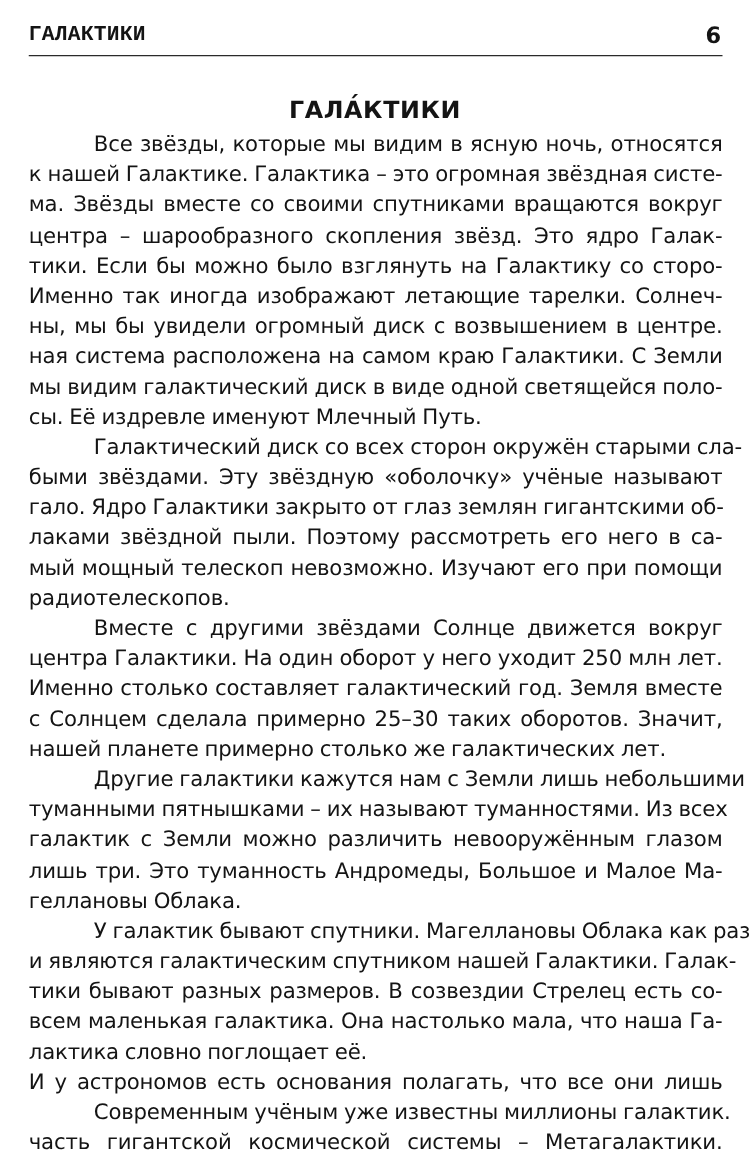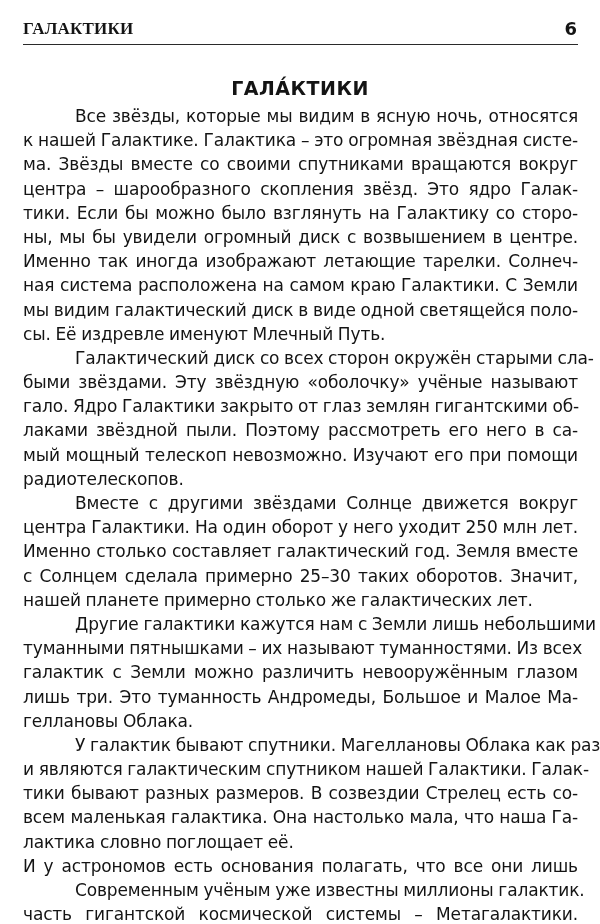--- a/index.html
+++ b/index.html
@@ -20,21 +20,21 @@
       left: 23px;
       right: 22px;
       top: 18px;
       height: 26px;
       border-bottom: 1.5px solid #2a2a2a;
       display: flex;
       justify-content: space-between;
       align-items: flex-end;
     }
     .running-title {
-      font-family: Liberation Serif, serif;
+      font-family: Liberation Mono, monospace;
       font-weight: bold;
       font-size: 17px;
       letter-spacing: 0.2px;
       line-height: 22px;
       padding-bottom: 4px;
     }
     .page-number {
       font-family: "DejaVu Sans", sans-serif;
       font-weight: bold;
       font-size: 18px;
@@ -95,22 +95,22 @@
 <h1 class="chapter-title">ГАЛА́КТИКИ</h1>
 
 <div class="body-text">
 
   <p class="paragraph">
     <span class="line indent">Все звёзды, которые мы видим в ясную ночь, относятся</span>
     <span class="line">к нашей Галактике. Галактика – это огромная звёздная систе-</span>
     <span class="line">ма. Звёзды вместе со своими спутниками вращаются вокруг</span>
     <span class="line">центра – шарообразного скопления звёзд. Это ядро Галак-</span>
     <span class="line">тики. Если бы можно было взглянуть на Галактику со сторо-</span>
+    <span class="line">Именно так иногда изображают летающие тарелки. Солнеч-</span>
     <span class="line">ны, мы бы увидели огромный диск с возвышением в центре.</span>
-    <span class="line">Именно так иногда изображают летающие тарелки. Солнеч-</span>
     <span class="line">ная система расположена на самом краю Галактики. С Земли</span>
     <span class="line">мы видим галактический диск в виде одной светящейся поло-</span>
     <span class="line last">сы. Её издревле именуют Млечный Путь.</span>
   </p>
 
   <p class="paragraph">
     <span class="line indent">Галактический диск со всех сторон окружён старыми сла-</span>
     <span class="line">быми звёздами. Эту звёздную «оболочку» учёные называют</span>
     <span class="line">гало. Ядро Галактики закрыто от глаз землян гигантскими об-</span>
     <span class="line">лаками звёздной пыли. Поэтому рассмотреть его него в са-</span>

